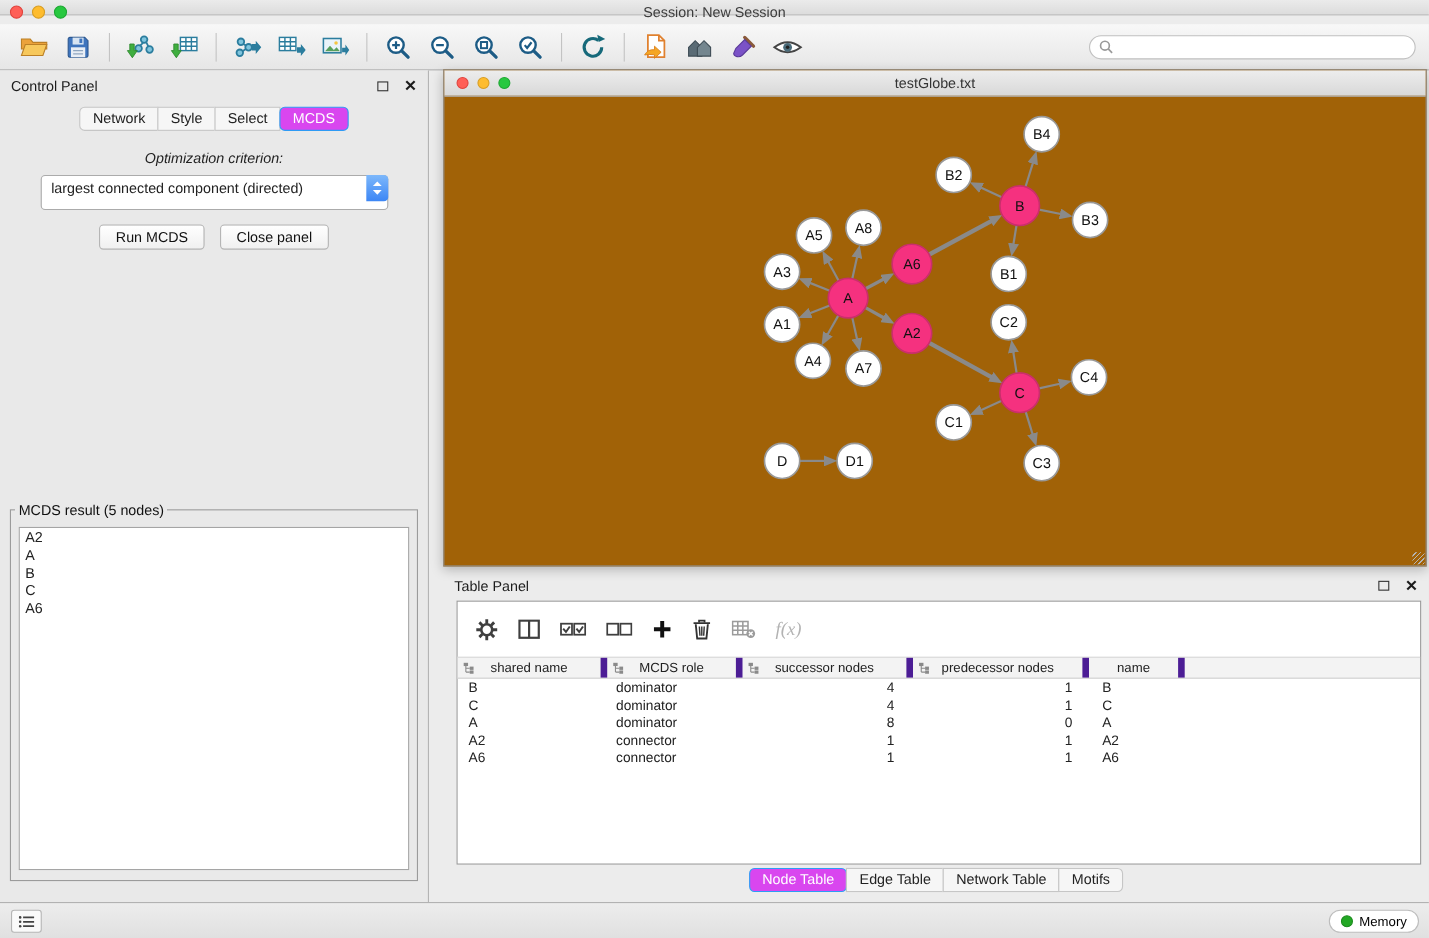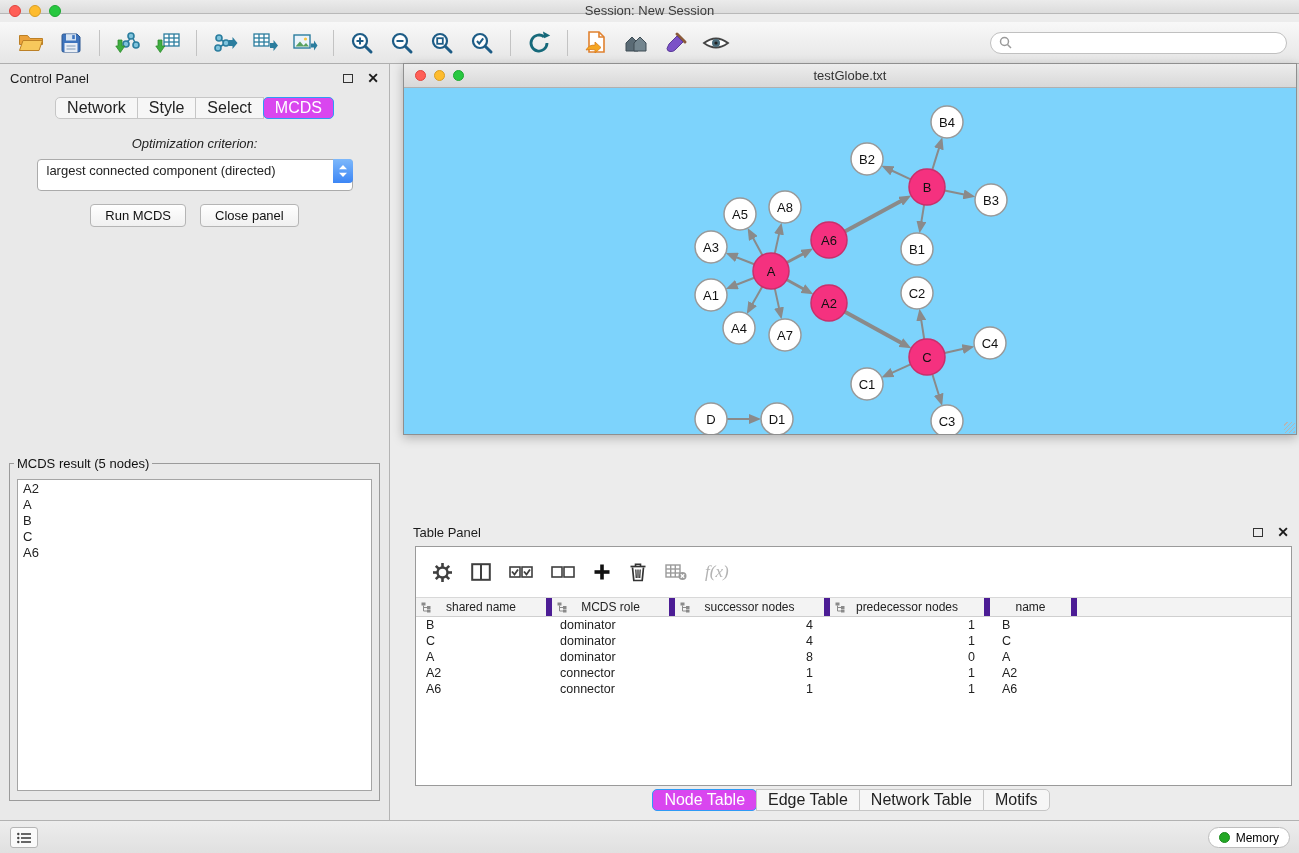--- a/index.html
+++ b/index.html
@@ -34,21 +34,21 @@
   .ph-title { color:#1c1c1c; }
   .ph-icons { margin-left:auto; display:flex; gap:14px; align-items:center; }
   .float-ico { width:10px; height:9px; border:1.5px solid #333; display:inline-block; }
   .close-ico { font-weight:bold; font-size:14px; color:#1a1a1a; line-height:1; }
 
   
   .control-panel { position:absolute; left:0; top:64px; width:390px; height:756px;
     background:#e9e9e9; border-right:1px solid #b4b4b4; }
   .cp-tabs { display:flex; justify-content:center; margin-top:5px; }
   .tab { height:22px; line-height:20px; padding:0 11px; background:#f6f6f6;
-    border:1px solid #c6c6c6; margin-left:-1px; font-size:16px; color:#222; }
+    border:1px solid #c6c6c6; margin-left:-1px; font-size:13px; color:#222; }
   .tab:first-child { border-radius:5px 0 0 5px; margin-left:0; }
   .tab:last-child  { border-radius:0 5px 5px 0; }
   .tab.active { background:#d946ef; border-color:#2e9bf5; color:#fff; border-radius:5px; }
   .opt-label { text-align:center; margin-top:17px;font-style:italic; }
   .combo { position:relative; width:316px; height:32px; margin:8px auto 0; background:#fff;
     border:1px solid #ababab; border-radius:4px; padding:0 26px 0 9px; }
   .combo .combo-text { line-height:22px; display:block; white-space:nowrap; overflow:hidden; }
   .combo-step { position:absolute; right:-1px; top:-1px; width:20px; height:24px;
     border-radius:0 4px 4px 0; background:linear-gradient(#7db8fb,#3c86f5);
     display:flex; align-items:center; justify-content:center; }
@@ -56,22 +56,22 @@
   .btn { height:23px; padding:0 14px; background:linear-gradient(#ffffff,#f0f0f0);
     border:1px solid #b5b5b5; border-radius:4px; font:13px "Liberation Sans",sans-serif; color:#111; }
   .groupbox { position:absolute; left:9px; right:9px; top:392px; height:345px;
     border:1px solid #9b9b9b; padding:0; }
   .groupbox legend { font-size:13px; padding:0 3px; margin-left:4px; color:#111; }
   .listbox { position:absolute; left:7px; right:7px; top:8px; bottom:9px; background:#fff;
     border:1px solid #a5a5a5; padding:1px 5px; overflow:hidden; }
   .list-item { line-height:16px; font-size:13px; }
 
   
-  .net-window { position:absolute; left:403px; top:63px; width:894px; height:372px;
-    background:#7dd3fc; border:1px solid #8f8f8f; box-shadow:0 3px 10px rgba(0,0,0,.25); }
+  .net-window { position:absolute; left:403px; top:63px; width:894px; height:452px;
+    background:#a16207; border:1px solid #8f8f8f; box-shadow:0 3px 10px rgba(0,0,0,.25); }
   .nw-titlebar { height:24px; background:linear-gradient(#ededed,#d8d8d8);
     border-bottom:1px solid #b0b0b0; position:relative; }
   .nw-titlebar .traffic { top:6px; left:11px; gap:8px; }
   .nw-titlebar .tl { width:11px; height:11px; }
   .nw-title { text-align:center; line-height:23px; color:#333; }
   .nw-canvas { position:absolute; left:0; top:24px; right:0; bottom:0; }
   svg.graph { width:100%; height:100%; display:block; }
   .node-label { font:13px "Liberation Sans",sans-serif; fill:#111; }
   .resize-corner { position:absolute; right:1px; bottom:1px; width:11px; height:11px;
     background:repeating-linear-gradient(135deg, transparent 0 2px, #b5b5b5 2px 3px); }

